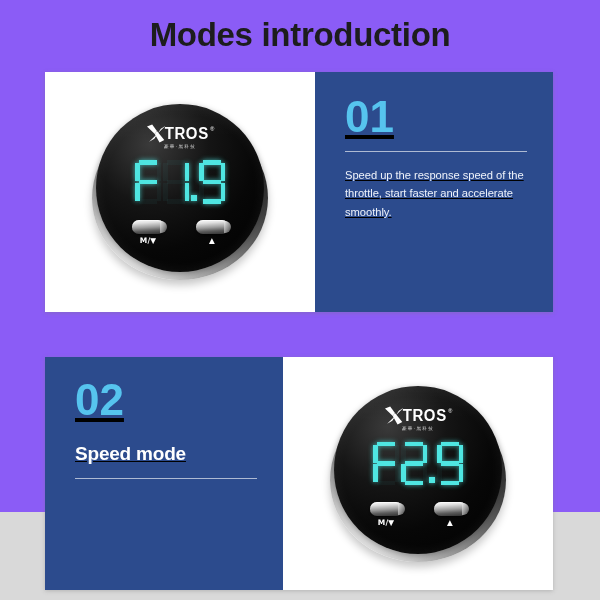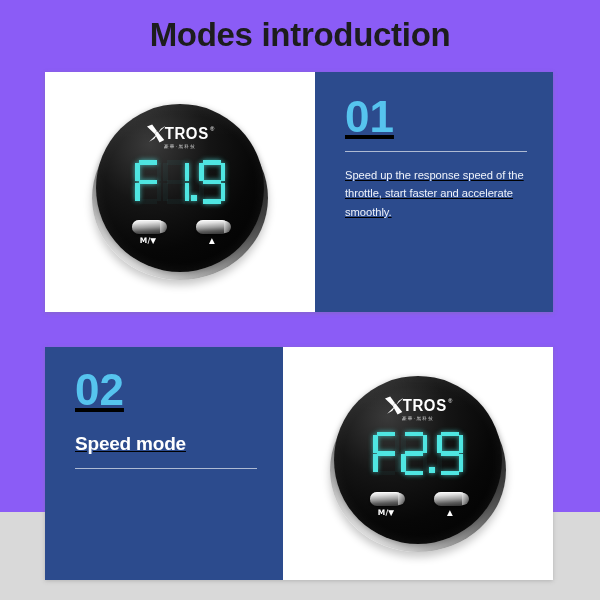--- a/index.html
+++ b/index.html
@@ -20,21 +20,21 @@
   }
 
   
   .card{
     position:absolute;
     background:#ffffff;
     box-shadow:0 1px 4px rgba(120,120,120,.38);
     overflow:hidden;
   }
   #card-1{ left:45px;  top:72px;  width:508px; height:240px; }
-  #card-2{ left:45px;  top:347px; width:508px; height:233px; }
+  #card-2{ left:45px;  top:357px; width:508px; height:233px; }
 
   .card-inner{ position:relative; width:100%; height:100%; display:flex; }
 
   
   .info-panel{
     background:#2c4b8d;
     padding:24px 26px 15px 30px;
     position:relative;
     text-decoration:underline;
   }

